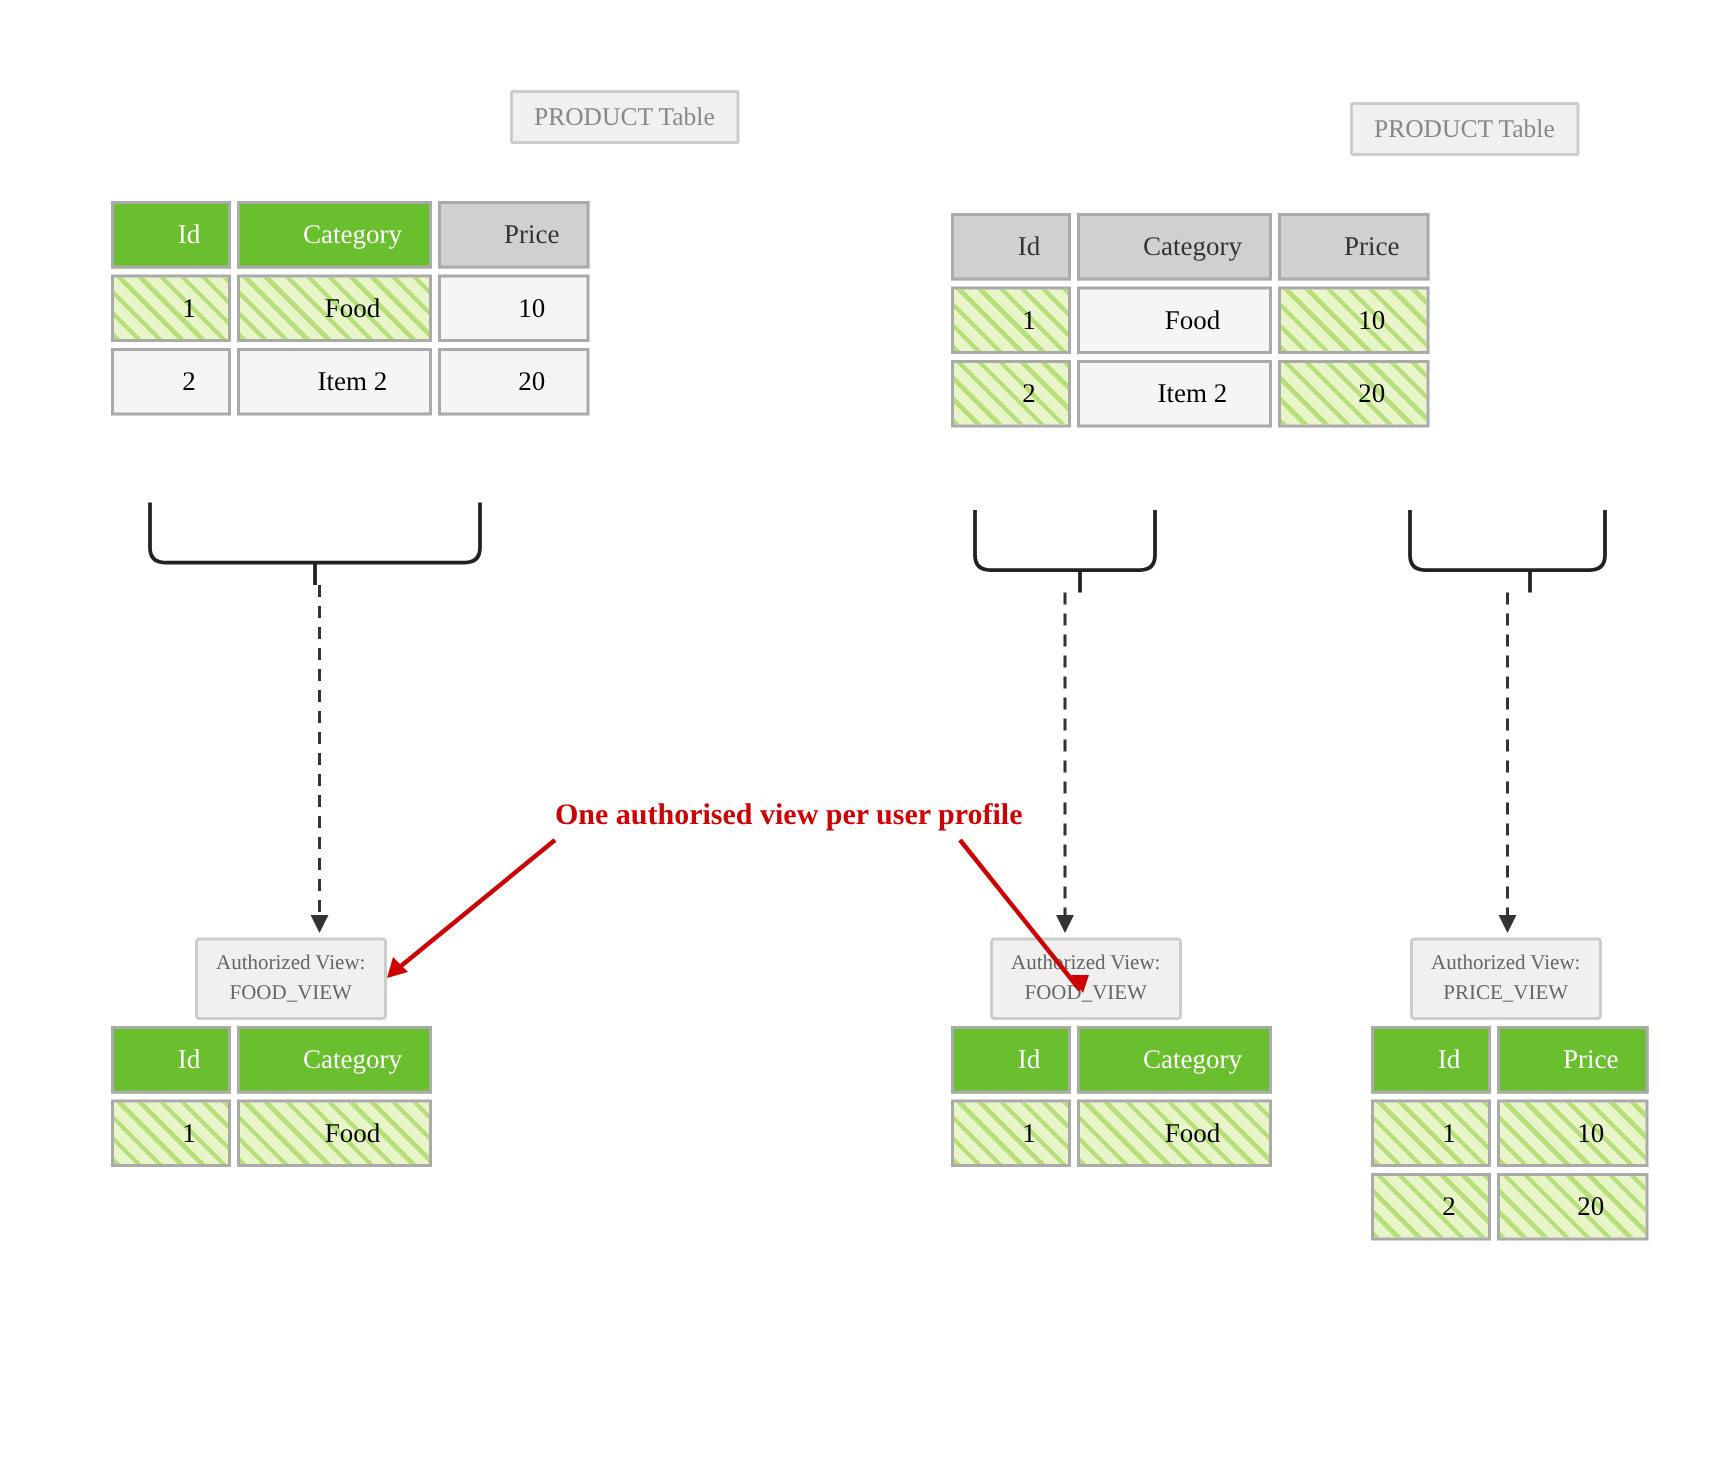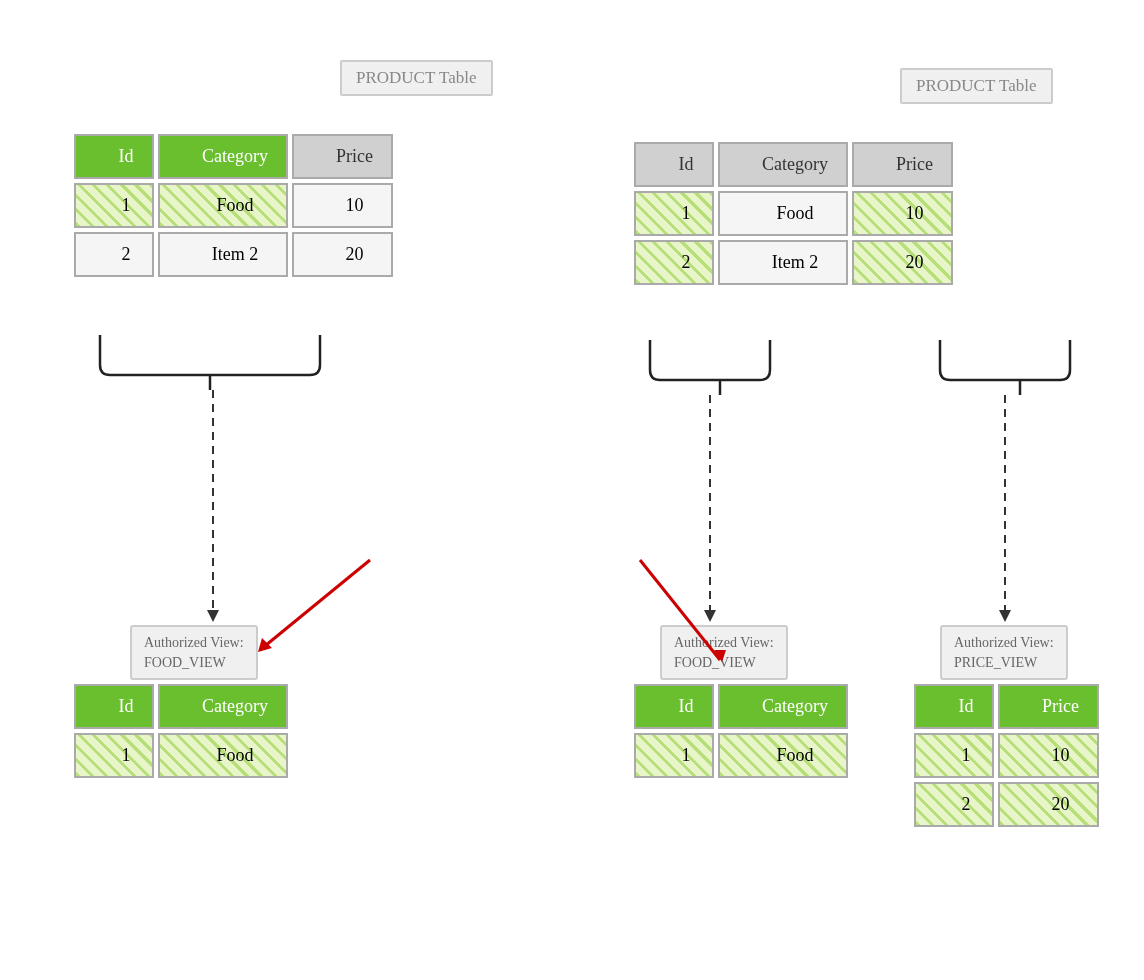--- a/index.html
+++ b/index.html
@@ -84,21 +84,21 @@
 
     
     .view-label {
       position: absolute;
       border: 2px solid #ccc;
       background: #f0f0f0;
       padding: 6px 12px;
       font-size: 14px;
       color: #666;
       border-radius: 3px;
-      text-align: left;
+      text-align: center;
       font-family: 'Comic Sans MS', cursive;
       line-height: 1.4;
     }
 
     
     .arrows-svg {
       position: absolute;
       top: 0; left: 0;
       width: 1144px;
       height: 980px;
@@ -229,20 +229,21 @@
           <td class="hatch-cell">10</td>
         </tr>
         <tr>
           <td class="hatch-cell">2</td>
           <td class="hatch-cell">20</td>
         </tr>
       </tbody>
     </table>
   </div>
 
+  <div class="annotation" style="left: 370px; top: 530px;">One authorised view per user profile</div>
 
   <svg class="arrows-svg">
 
     <path d="M 100 335 L 100 365 Q 100 375 110 375 L 210 375 L 210 390 L 210 375 L 310 375 Q 320 375 320 365 L 320 335" fill="none" stroke="#222" stroke-width="2.5"></path>
 
     <line x1="213" y1="390" x2="213" y2="620" stroke="#333" stroke-width="2" stroke-dasharray="8,6"></line>
 
     <polygon points="213,622 207,610 219,610" fill="#333"></polygon>
 
     <line x1="370" y1="560" x2="260" y2="650" stroke="#cc0000" stroke-width="3"></line>

